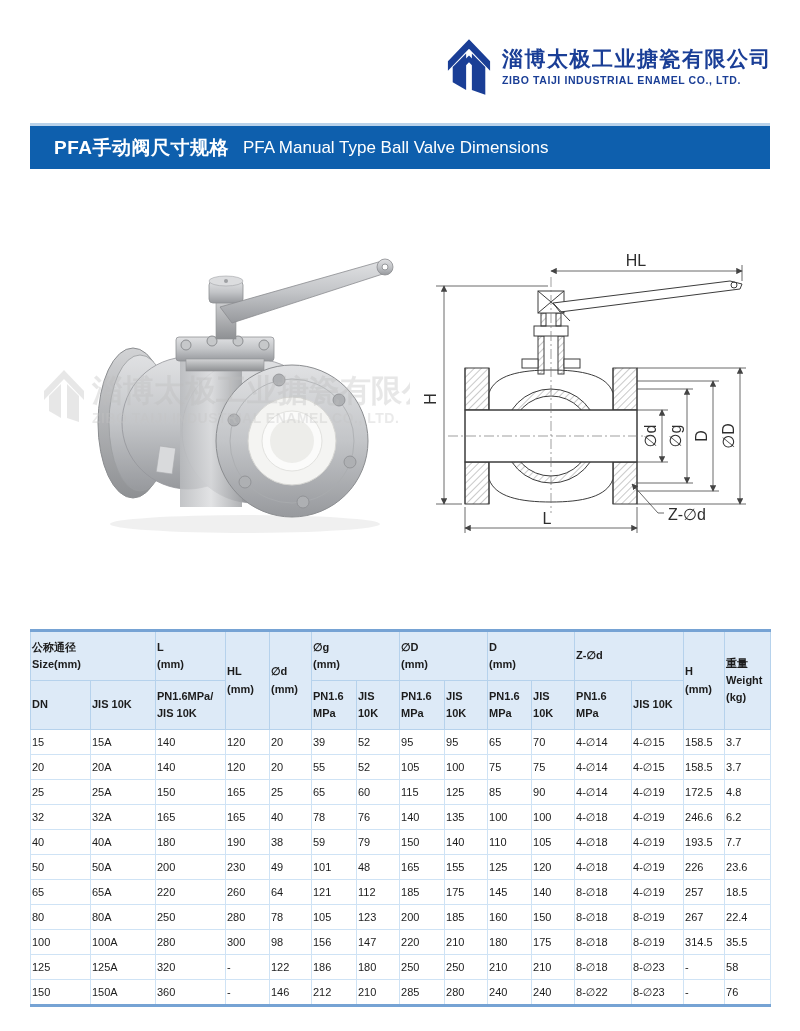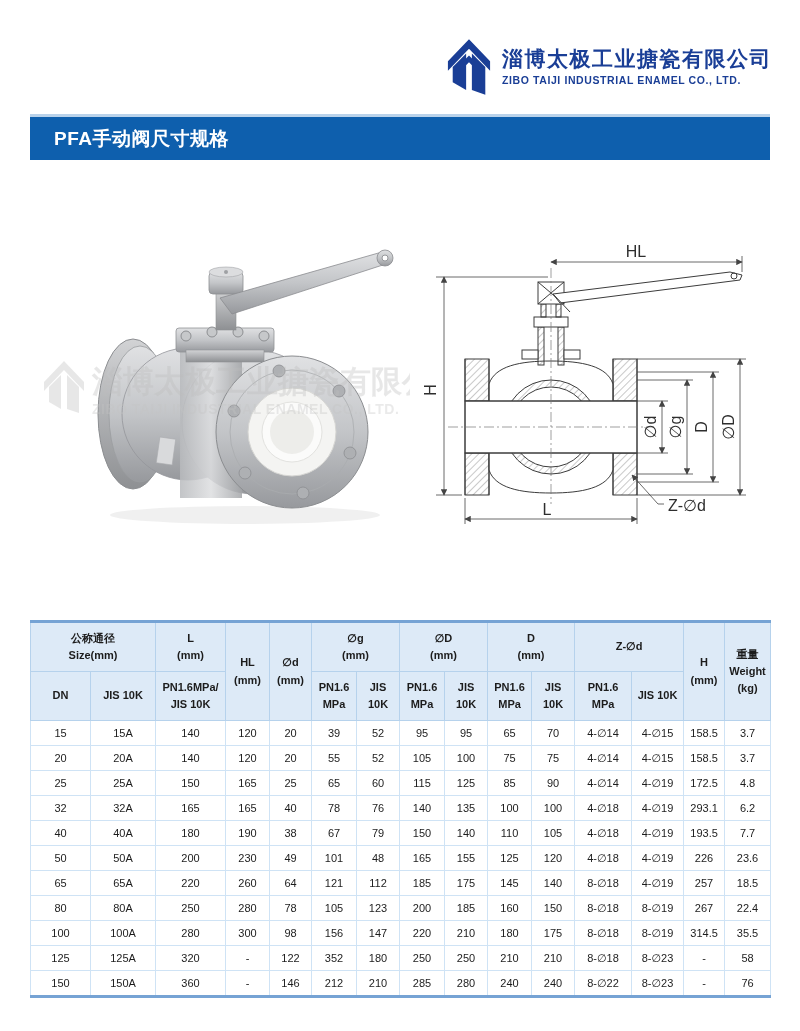--- a/index.html
+++ b/index.html
@@ -7,32 +7,32 @@
     position:relative;width:800px;height:1031px;background:#ffffff;overflow:hidden;
     font-family:"Liberation Sans", sans-serif;color:#222;
   }
   
   .hdr{position:relative;height:110px;}
   .logo-block{position:absolute;top:36px;right:28px;display:flex;align-items:center;gap:10px;}
   .logo-text .cn{font-size:21px;font-weight:bold;color:#1a3e96;letter-spacing:1.5px;line-height:1.25;}
   .logo-text .en{font-size:10.5px;font-weight:bold;color:#1a3e96;letter-spacing:0.6px;margin-top:2px;}
   
   .title-bar{
-    margin:4px 30px;height:43px;background:#0e5fad;border-top:3px solid #b9d2ea;
+    margin:13px 30px;height:43px;background:#0e5fad;border-top:3px solid #b9d2ea;
     display:flex;align-items:center;padding-left:24px;gap:14px;color:#fff;
   }
   .title-cn{font-size:19px;font-weight:bold;letter-spacing:0.5px;}
   .title-en{font-size:17px;}
   
   .figures{display:flex;margin:72px 30px 0 30px;height:300px;}
   .fig{width:380px;height:300px;position:relative;}
   
   .dim-table{
     width:740px;margin:88px 30px 0 30px;border-collapse:collapse;table-layout:fixed;
-    text-align:center;font-size:11px;color:#1c1c1c;
+    text-align:left;font-size:11px;color:#1c1c1c;
     border-top:3px solid #76a3d4;border-bottom:3px solid #76a3d4;
   }
   .dim-table thead th{
     background:#ddeaf7;border:1px solid #b6d2ec;font-weight:bold;
     padding:3px 1px;font-size:11px;line-height:1.55;height:42px;
   }
   .dim-table tbody td{
     border:1px solid #cfe3f5;height:24px;padding:0 1px;font-size:11px;background:#fff;
   }
   .hd2{display:block;}
@@ -54,20 +54,21 @@
       </svg>
       <div class="logo-text">
         <div class="cn">淄博太极工业搪瓷有限公司</div>
         <div class="en">ZIBO TAIJI INDUSTRIAL ENAMEL CO., LTD.</div>
       </div>
     </div>
   </div>
 
   <div class="title-bar">
     <span class="title-cn">PFA手动阀尺寸规格</span>
+    <span class="title-en">PFA Manual Type Ball Valve Dimensions</span>
   </div>
 
   <div class="figures">
 
     <div class="fig">
       <svg width="380" height="300" viewBox="0 0 380 300">
         <defs>
           <linearGradient id="st" x1="0" y1="0" x2="0" y2="1">
             <stop offset="0" stop-color="#e0e1e3"></stop>
               <stop offset="0.5" stop-color="#c3c5c8"></stop>
@@ -386,30 +387,30 @@
           <td>165</td>
           <td>40</td>
           <td>78</td>
           <td>76</td>
           <td>140</td>
           <td>135</td>
           <td>100</td>
           <td>100</td>
           <td>4-∅18</td>
           <td>4-∅19</td>
-          <td>293.1</td>
+          <td>246.6</td>
           <td>6.2</td>
         </tr>
         <tr>
           <td>40</td>
           <td>40A</td>
           <td>180</td>
           <td>190</td>
           <td>38</td>
-          <td>67</td>
+          <td>59</td>
           <td>79</td>
           <td>150</td>
           <td>140</td>
           <td>110</td>
           <td>105</td>
           <td>4-∅18</td>
           <td>4-∅19</td>
           <td>193.5</td>
           <td>7.7</td>
         </tr>
@@ -480,21 +481,21 @@
           <td>8-∅19</td>
           <td>314.5</td>
           <td>35.5</td>
         </tr>
         <tr>
           <td>125</td>
           <td>125A</td>
           <td>320</td>
           <td>-</td>
           <td>122</td>
-          <td>352</td>
+          <td>186</td>
           <td>180</td>
           <td>250</td>
           <td>250</td>
           <td>210</td>
           <td>210</td>
           <td>8-∅18</td>
           <td>8-∅23</td>
           <td>-</td>
           <td>58</td>
         </tr>

